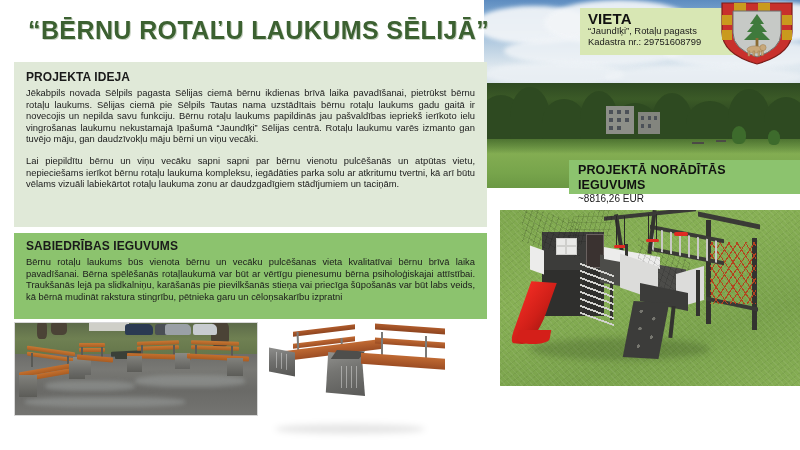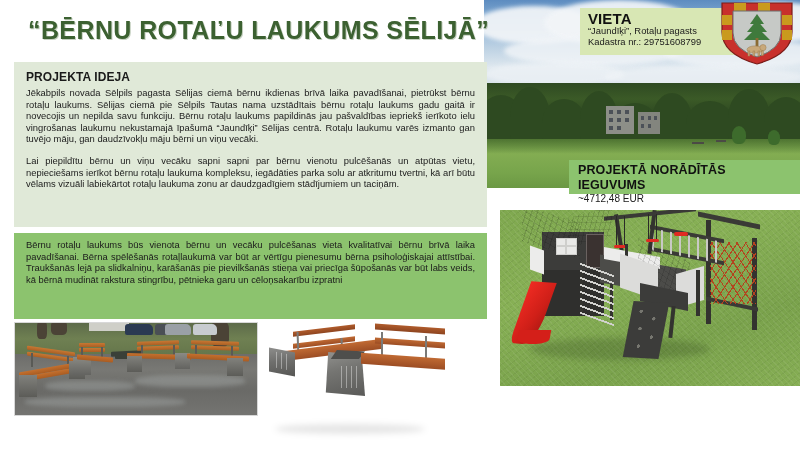--- a/index.html
+++ b/index.html
@@ -226,24 +226,25 @@
   </div>
 
   <div class="panel" id="panel-idea">
     <div class="panel-heading">PROJEKTA IDEJA</div>
     <p class="panel-body">Jēkabpils novada Sēlpils pagasta Sēlijas ciemā bērnu ikdienas brīvā laika pavadīšanai, pietrūkst bērnu rotaļu laukums. Sēlijas ciemā pie Sēlpils Tautas nama uzstādītais bērnu rotaļu laukums gadu gaitā ir novecojis un nepilda savu funkciju. Bērnu rotaļu laukums papildinās jau pašvaldības iepriekš ierīkoto ielu vingrošanas laukumu nekustamajā īpašumā “Jaundīķi” Sēlijas centrā. Rotaļu laukumu varēs izmanto gan tuvējo māju, gan daudzīvokļu māju bērni un viņu vecāki.</p>
     <p class="panel-body">Lai piepildītu bērnu un viņu vecāku sapni sapni par bērnu vienotu pulcēšanās un atpūtas vietu, nepieciešams ierīkot bērnu rotaļu laukuma kompleksu, iegādāties parka solu ar atkritumu tvertni, kā arī būtu vēlams vizuāli labiekārtot rotaļu laukuma zonu ar daudzgadīgiem stādījumiem un taciņām.</p>
   </div>
 
   <div id="box-costs">
     <div class="box-title">PROJEKTĀ NORĀDĪTĀS IEGUVUMS</div>
-    <div class="box-line">~4712,48 EUR</div>
+    <div class="box-line">~8816,26 EUR</div>
   </div>
 
   <div class="panel" id="panel-benefit">
+    <div class="panel-heading">SABIEDRĪBAS IEGUVUMS</div>
     <p class="panel-body">Bērnu rotaļu laukums būs vienota bērnu un vecāku pulcēšanas vieta kvalitatīvai bērnu brīvā laika pavadīšanai. Bērna spēlēšanās rotaļlaukumā var būt ar vērtīgu pienesumu bērna psiholoģiskajai attīstībai. Traukšanās lejā pa slidkalniņu, karāšanās pie pievilkšanās stieņa vai priecīga šūpošanās var būt labs veids, kā bērnā mudināt rakstura stingrību, pētnieka garu un cēloņsakarību izpratni</p>
   </div>
 
   <div id="render-playground">
     <div class="grasstex"></div>
 
     <div class="pg-shadow" style="left:30px;top:128px;width:180px;height:22px;border-radius:50%;"></div>
 
     <div class="post" style="left:206px;top:10px;width:5px;height:104px;"></div>
     <div class="post" style="left:252px;top:28px;width:5px;height:92px;"></div>

